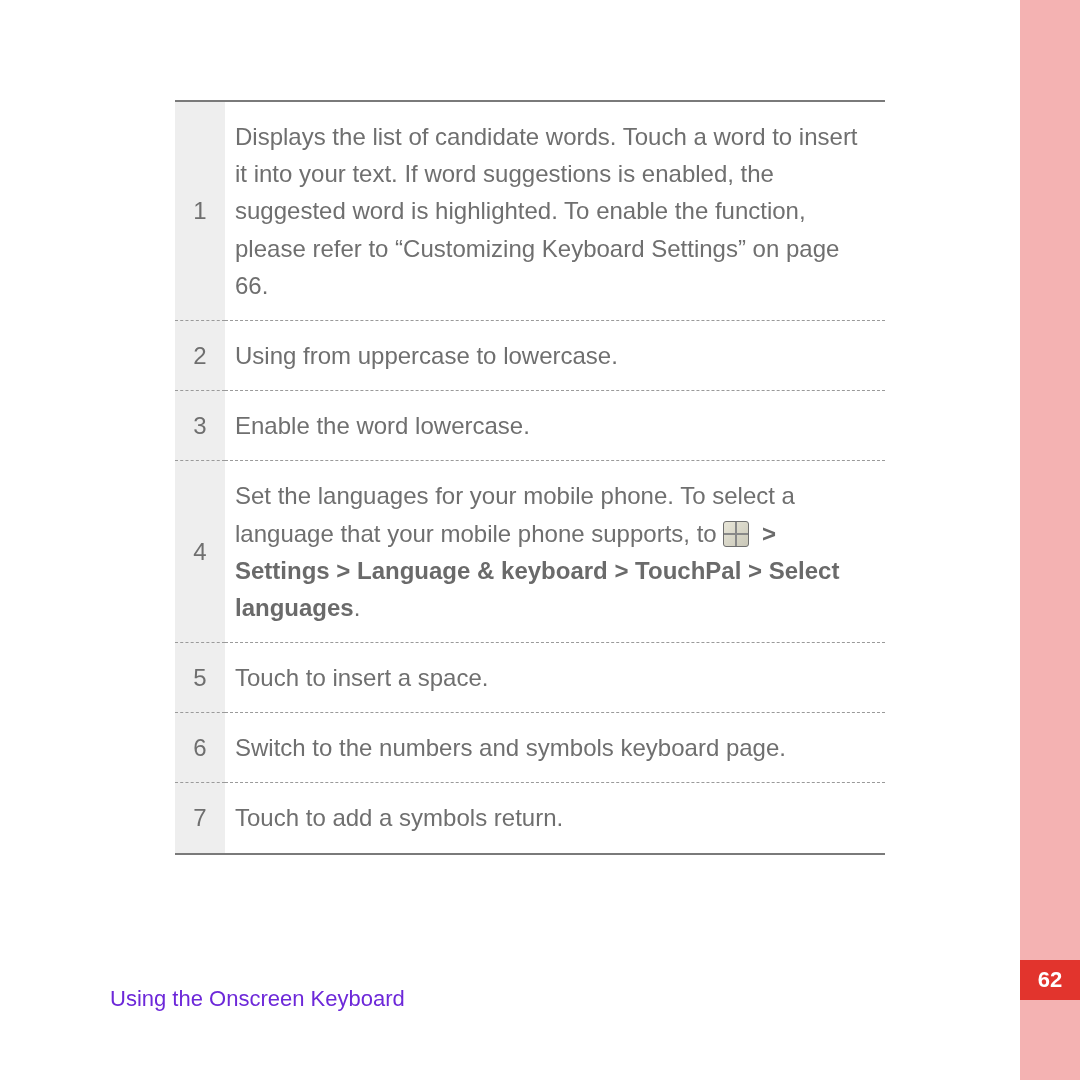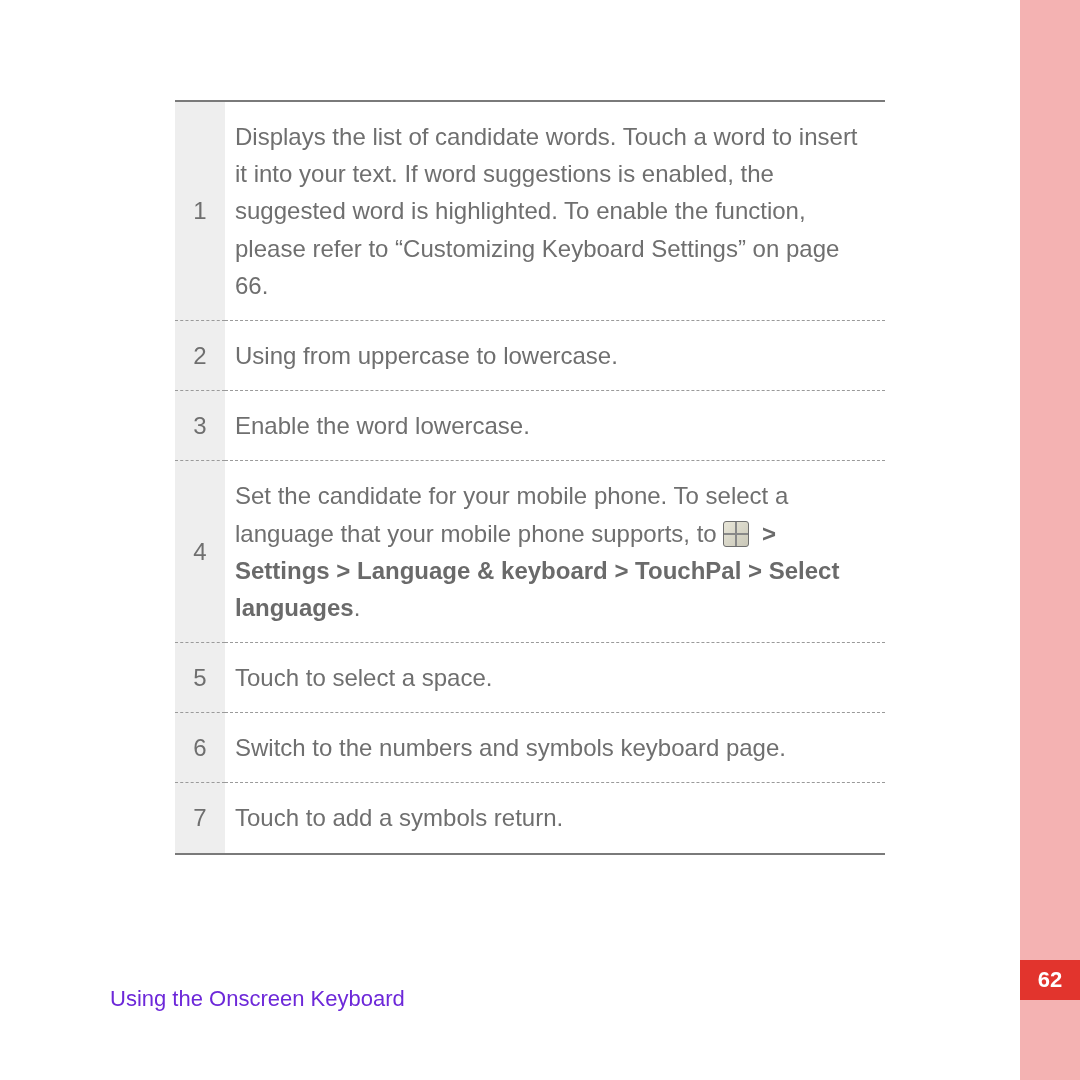--- a/index.html
+++ b/index.html
@@ -101,27 +101,27 @@
     <td class="num">2</td>
     <td class="desc">Using from uppercase to lowercase.</td>
   </tr>
   <tr>
     <td class="num">3</td>
     <td class="desc">Enable the word lowercase.</td>
   </tr>
   <tr>
     <td class="num">4</td>
     <td class="desc">
-      <span>Set the candidate for your mobile phone. To select a language that your mobile phone supports, to </span>
+      <span>Set the languages for your mobile phone. To select a language that your mobile phone supports, to </span>
       <span class="apps-icon"></span><span class="bold-path"> &gt; Settings &gt; Language &amp; keyboard &gt; TouchPal &gt; Select languages</span><span>.</span>
     </td>
   </tr>
   <tr>
     <td class="num">5</td>
-    <td class="desc">Touch to select a space.</td>
+    <td class="desc">Touch to insert a space.</td>
   </tr>
   <tr>
     <td class="num">6</td>
     <td class="desc">Switch to the numbers and symbols keyboard page.</td>
   </tr>
   <tr>
     <td class="num">7</td>
     <td class="desc">Touch to add a symbols return.</td>
   </tr>
 </tbody>

